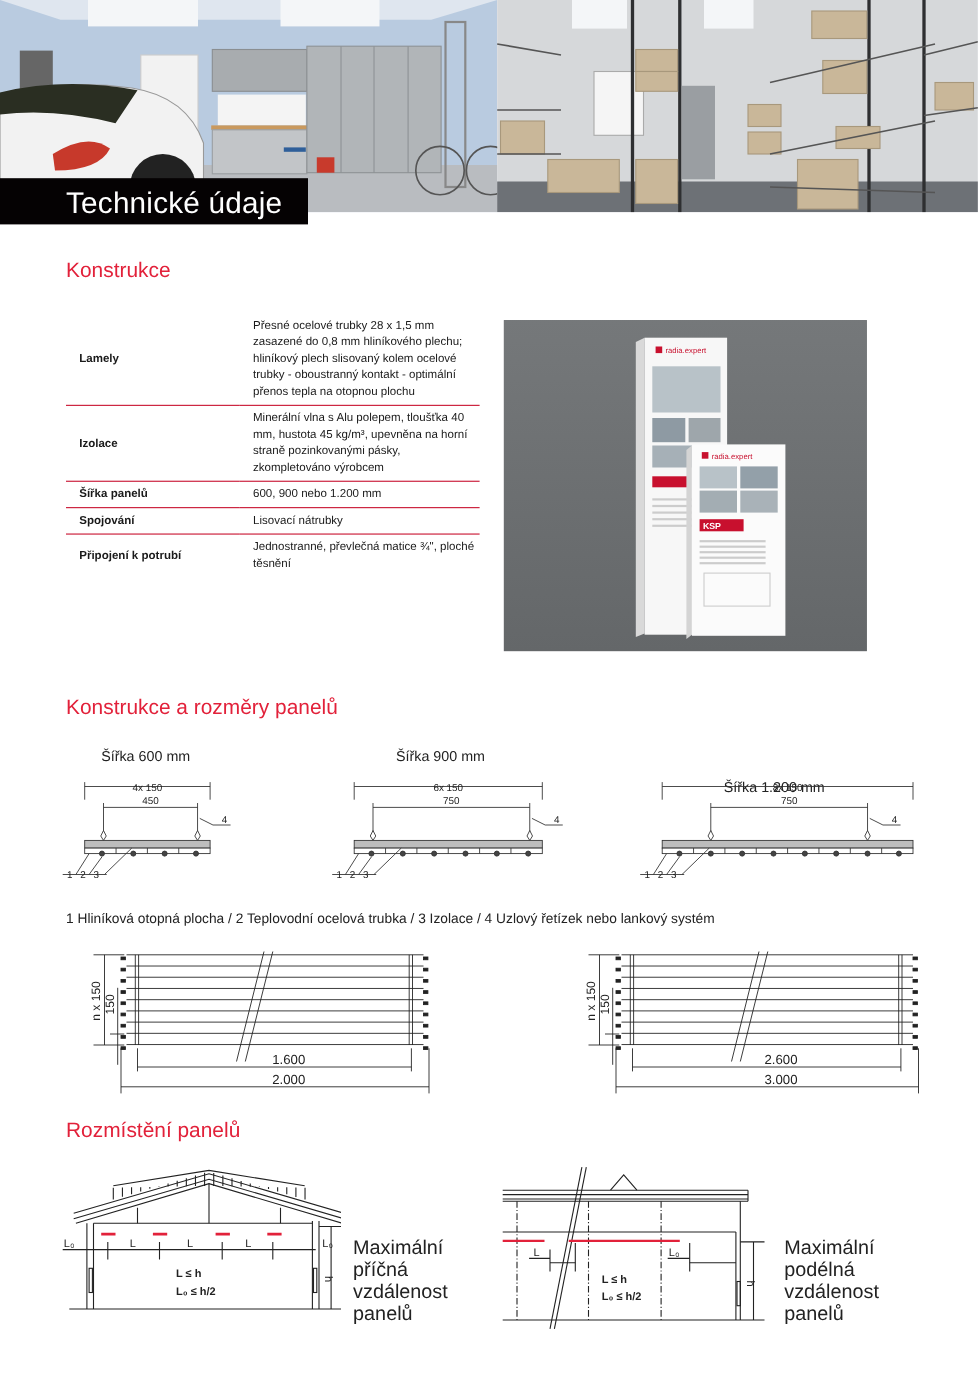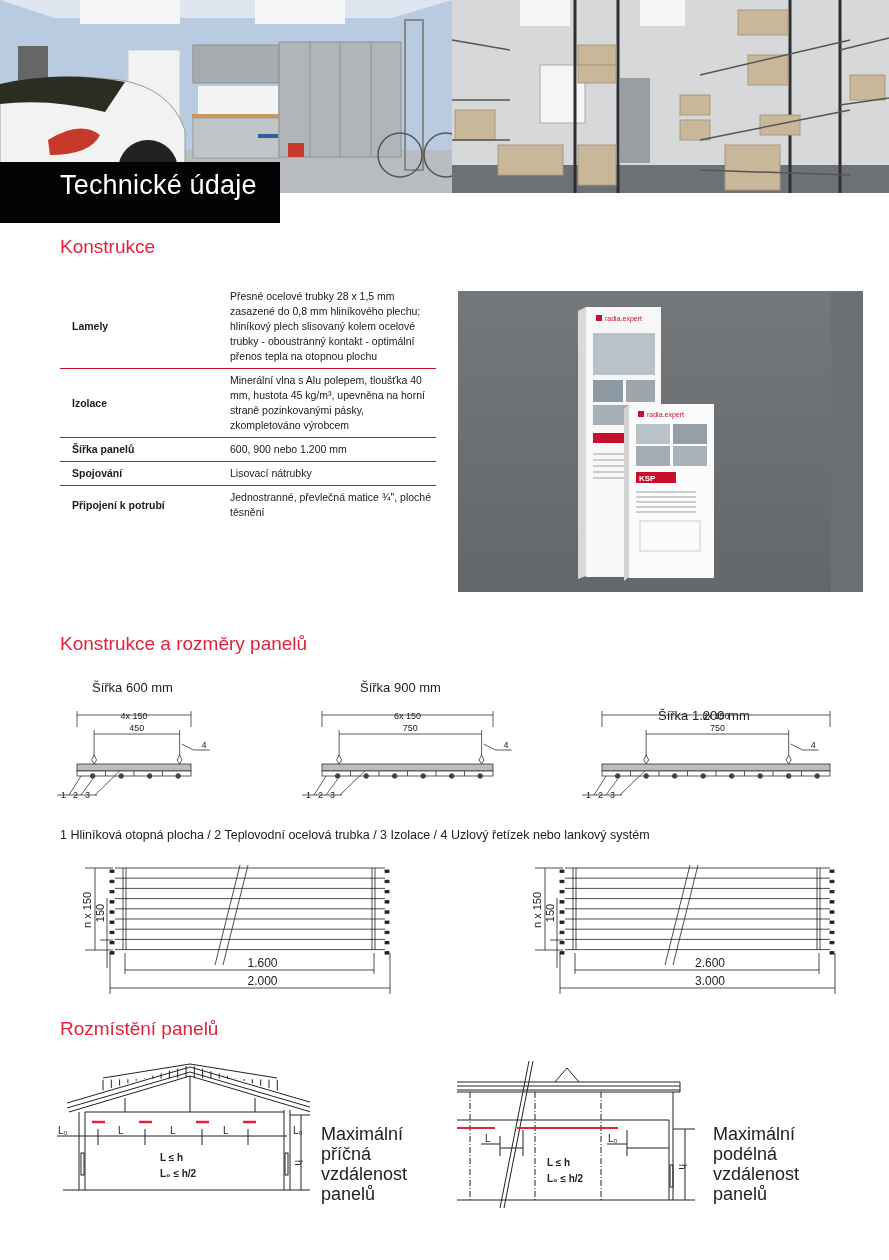--- a/index.html
+++ b/index.html
@@ -1,27 +1,27 @@
 <!DOCTYPE html>
 <html><head>
 <meta charset="utf-8">
 <style>
   html, body { margin:0; padding:0; background:#fff; }
   body { width:889px; height:1260px; position:relative; overflow:hidden; font-family:"Liberation Sans", sans-serif; color:#1a1a1a; }
   .hero { position:absolute; left:0; top:0; width:889px; height:193px; overflow:hidden; }
   .hero svg { display:block; }
-  .title-bar { position:absolute; left:0; top:162px; width:280px; height:61px; background:#050203; }
+  .title-bar { position:absolute; left:0; top:162px; width:280px; height:42px; background:#050203; }
   .title-bar span { position:absolute; left:60px; top:8px; color:#fff; font-size:27px; letter-spacing:0.2px; }
   .h2 { position:absolute; left:60px; color:#e2213a; font-size:19px; font-weight:normal; margin:0; }
   table.spec { position:absolute; left:60px; top:285px; width:376px; border-collapse:collapse; font-size:10.5px; }
   table.spec td { padding:4px 0 4px 12px; vertical-align:middle; line-height:15px; }
   table.spec td.k { width:146px; font-weight:bold; }
   table.spec tr { border-bottom:1px solid #c8102e; }
   table.spec tr:last-child { border-bottom:none; }
-  .photo { position:absolute; left:458px; top:291px; width:405px; height:301px; background:#6d7072; overflow:hidden; }
+  .photo { position:absolute; left:458px; top:291px; width:330px; height:301px; background:#6d7072; overflow:hidden; }
   .sub { position:absolute; font-size:13px; color:#222; }
   .legend { position:absolute; left:60px; top:828px; font-size:12.5px; color:#222; }
   .diag { position:absolute; }
   .caption { position:absolute; font-size:18px; line-height:20px; color:#222; }
   svg text { font-family:"Liberation Sans", sans-serif; }
 </style>
 </head>
 <body>
 
 <div class="hero">

